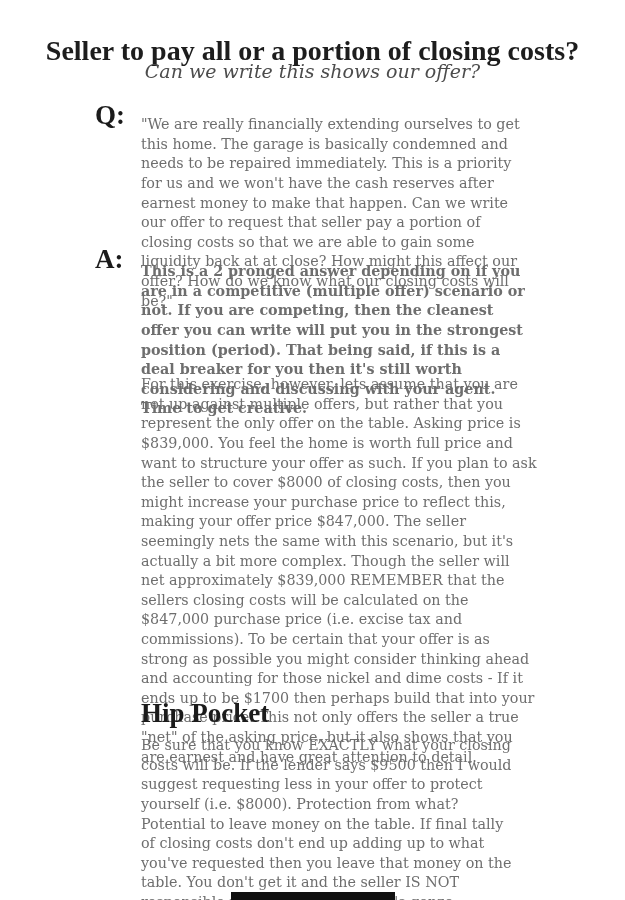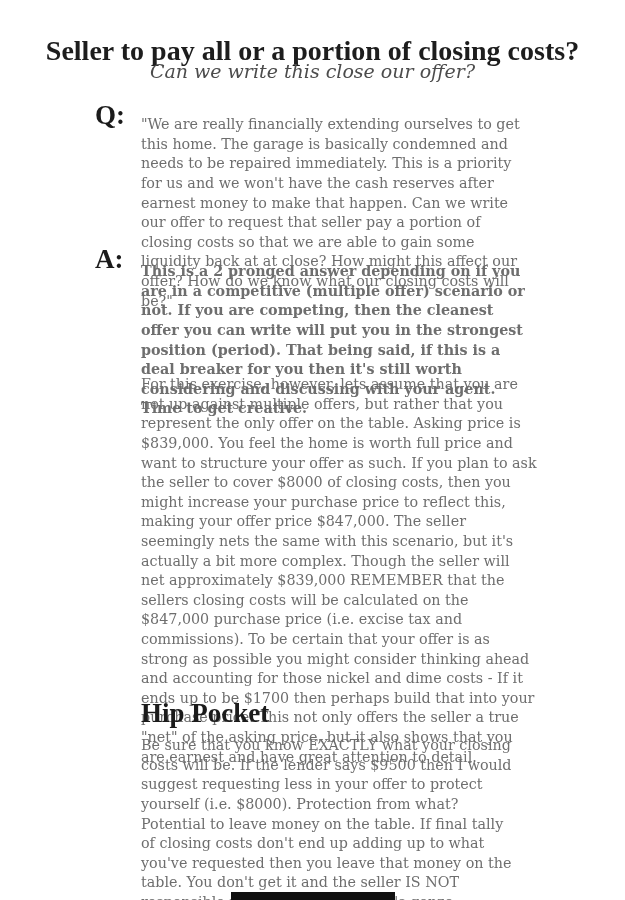--- a/index.html
+++ b/index.html
@@ -80,21 +80,21 @@
     background: #101010;
   }
 </style>
 </head>
 <body>
 
 <div class="page">
 
   <h1 class="title">Seller to pay all or a portion of closing costs?</h1>
 
-  <div class="subtitle">Can we write this close our offer?</div>
+  <div class="subtitle">Can we write this shows our offer?</div>
 
   <div class="qa-label q-label">Q:</div>
 
   <p class="body-text question">"We are really financially extending ourselves to get this home. The garage is basically condemned and needs to be repaired immediately. This is a priority for us and we won't have the cash reserves after earnest money to make that happen. Can we write our offer to request that seller pay a portion of closing costs so that we are able to gain some liquidity back at at close? How might this affect our offer? How do we know what our closing costs will be?"</p>
 
   <div class="qa-label a-label">A:</div>
 
   <p class="body-text answer-p1">This is a 2 pronged answer depending on if you are in a competitive (multiple offer) scenario or not. If you are competing, then the cleanest offer you can write will put you in the strongest position (period). That being said, if this is a deal breaker for you then it's still worth considering and discussing with your agent. Time to get creative.</p>
 
   <p class="body-text answer-p2">For this exercise, however, lets assume that you are not up against multiple offers, but rather that you represent the only offer on the table. Asking price is $839,000. You feel the home is worth full price and want to structure your offer as such. If you plan to ask the seller to cover $8000 of closing costs, then you might increase your purchase price to reflect this, making your offer price $847,000. The seller seemingly nets the same with this scenario, but it's actually a bit more complex. Though the seller will net approximately $839,000 REMEMBER that the sellers closing costs will be calculated on the $847,000 purchase price (i.e. excise tax and commissions). To be certain that your offer is as strong as possible you might consider thinking ahead and accounting for those nickel and dime costs - If it ends up to be $1700 then perhaps build that into your purchase price. This not only offers the seller a true "net" of the asking price, but it also shows that you are earnest and have great attention to detail.</p>

